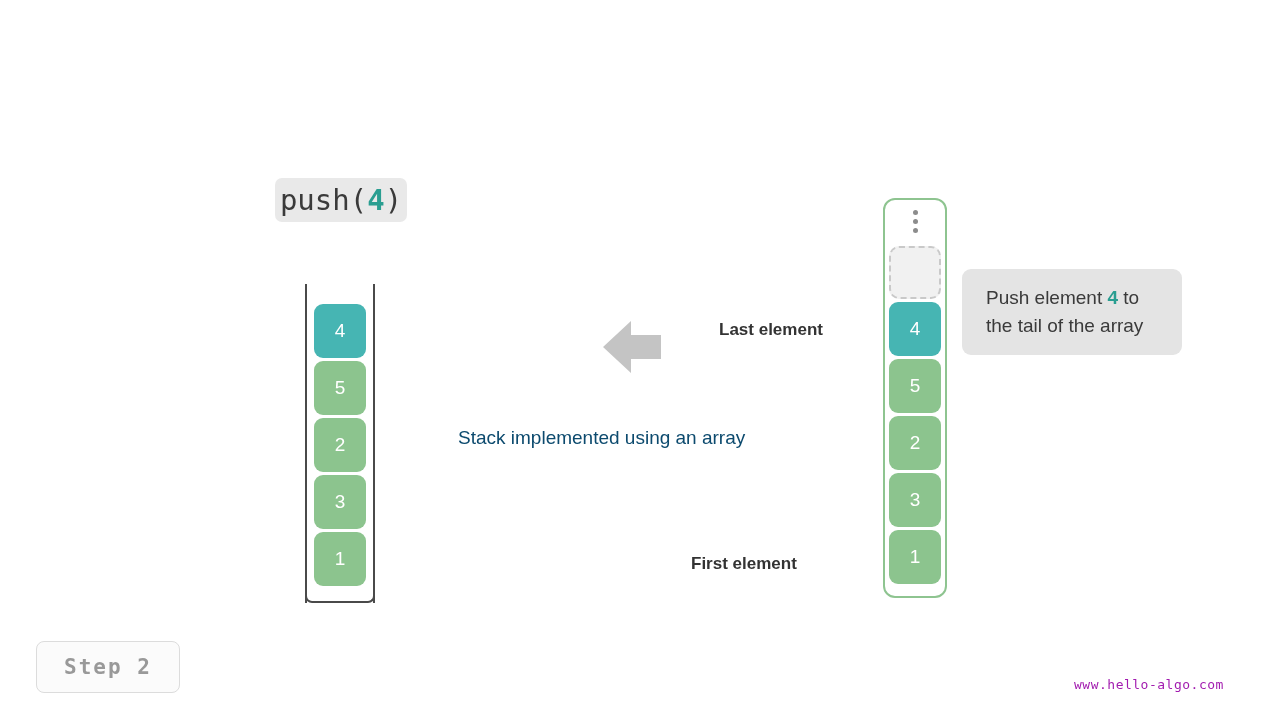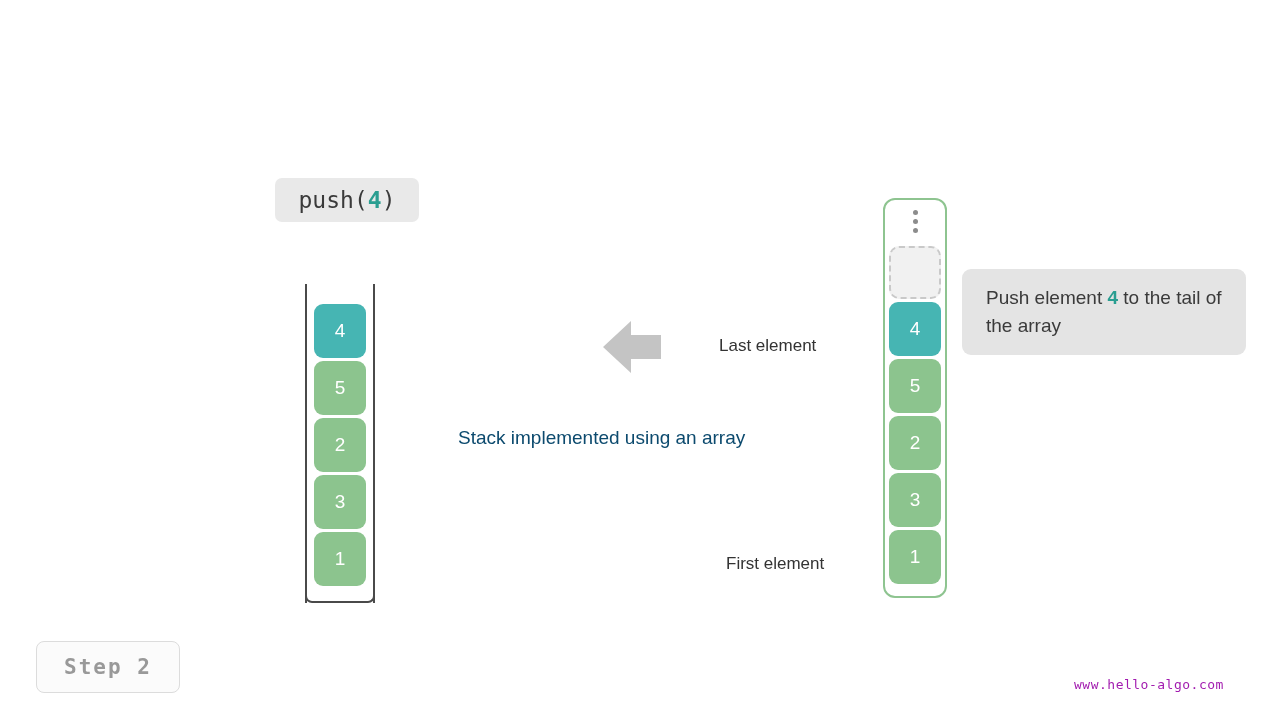--- a/index.html
+++ b/index.html
@@ -14,29 +14,29 @@
     overflow: hidden;
     font-family: "Liberation Sans", sans-serif;
     -webkit-font-smoothing: antialiased;
   }
 
   
   #op-label {
     position: absolute;
     left: 275px;
     top: 178px;
-    width: 144px;
+    width: 132px;
     height: 44px;
     background: #e9e9e9;
     border-radius: 7px;
     display: flex;
     align-items: center;
     justify-content: center;
     font-family: "DejaVu Sans Mono", "Liberation Mono", monospace;
-    font-size: 23px;
+    font-size: 29px;
     color: #3a3a3a;
     letter-spacing: 0px;
     white-space: pre;
   }
   #op-label .op-val {
     color: #2a9e91;
     font-weight: 700;
   }
 
   
@@ -146,49 +146,48 @@
     left: 603px;
     top: 319px;
     width: 58px;
     height: 56px;
   }
   #label-last {
     position: absolute;
     left: 719px;
     top: 320px;
     font-size: 17px;
-    font-weight: 400;
+    font-weight: 700;
     color: #333333;
     white-space: nowrap;
-    margin-top: 16px;
   }
   #label-first {
     position: absolute;
-    left: 726px;
+    left: 691px;
     top: 554px;
     font-size: 17px;
-    font-weight: 400;
+    font-weight: 700;
     color: #333333;
     white-space: nowrap;
   }
   #caption {
     position: absolute;
     left: 458px;
     top: 427px;
     font-size: 19px;
     color: #0c4a6e;
     white-space: nowrap;
   }
 
   
   #tooltip {
     position: absolute;
     left: 962px;
     top: 269px;
-    width: 284px;
+    width: 220px;
     height: 86px;
     background: #e4e4e4;
     border-radius: 9px;
     display: flex;
     align-items: center;
     box-sizing: border-box;
     padding: 0 24px;
   }
   #tooltip .ttext {
     font-size: 19px;

